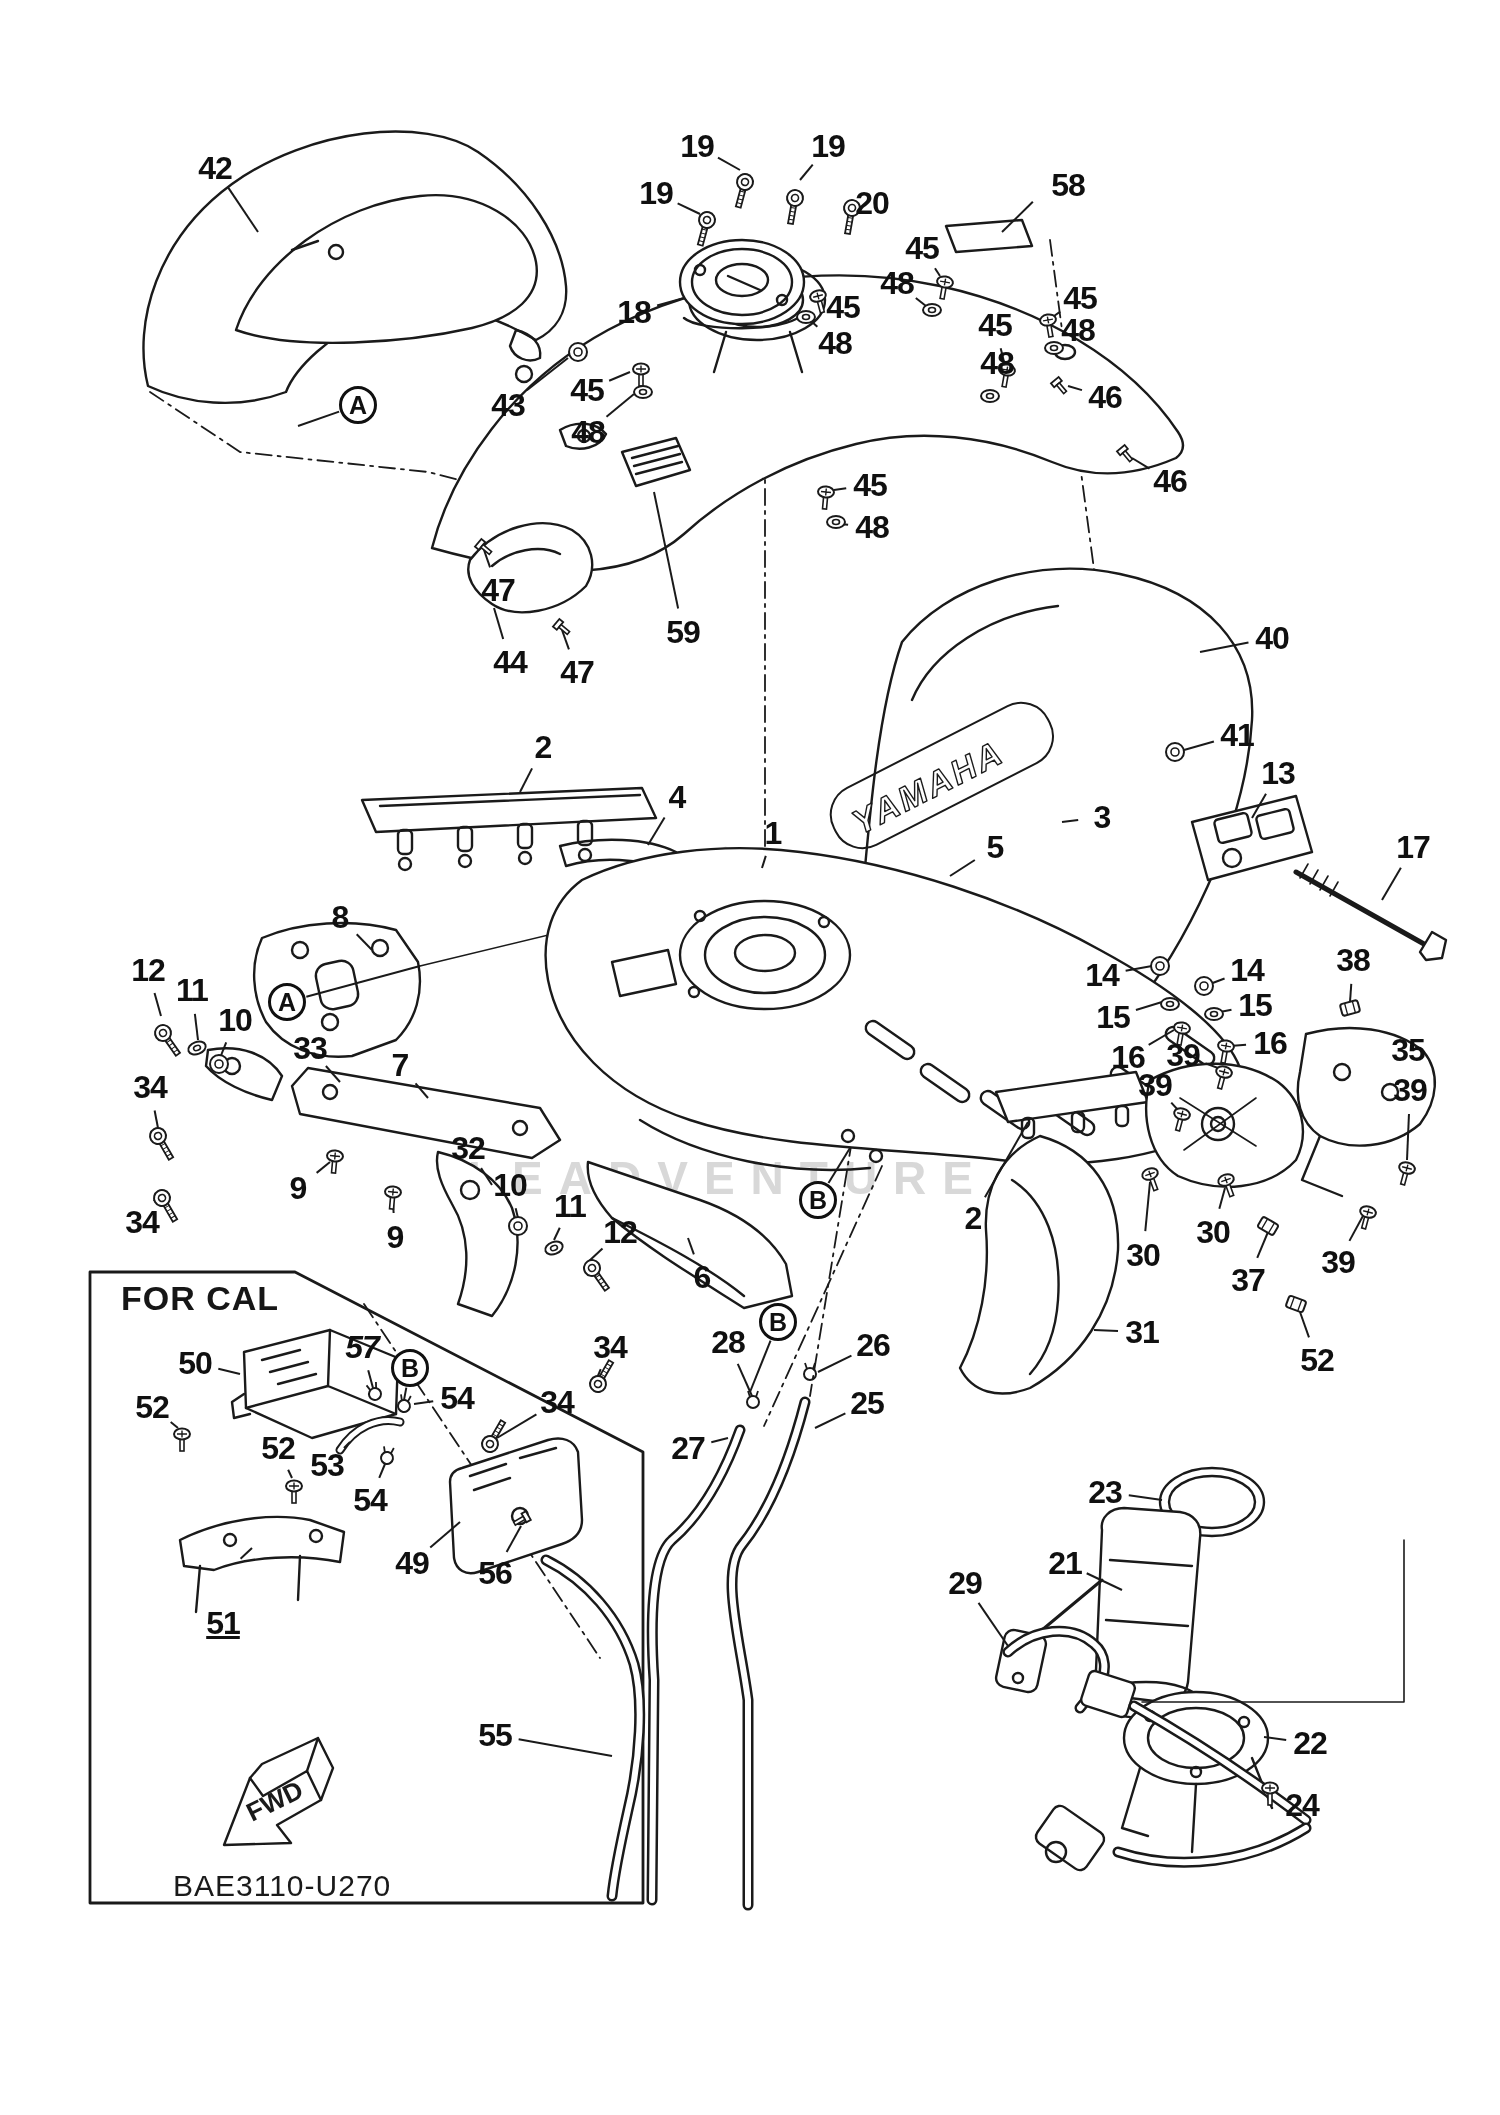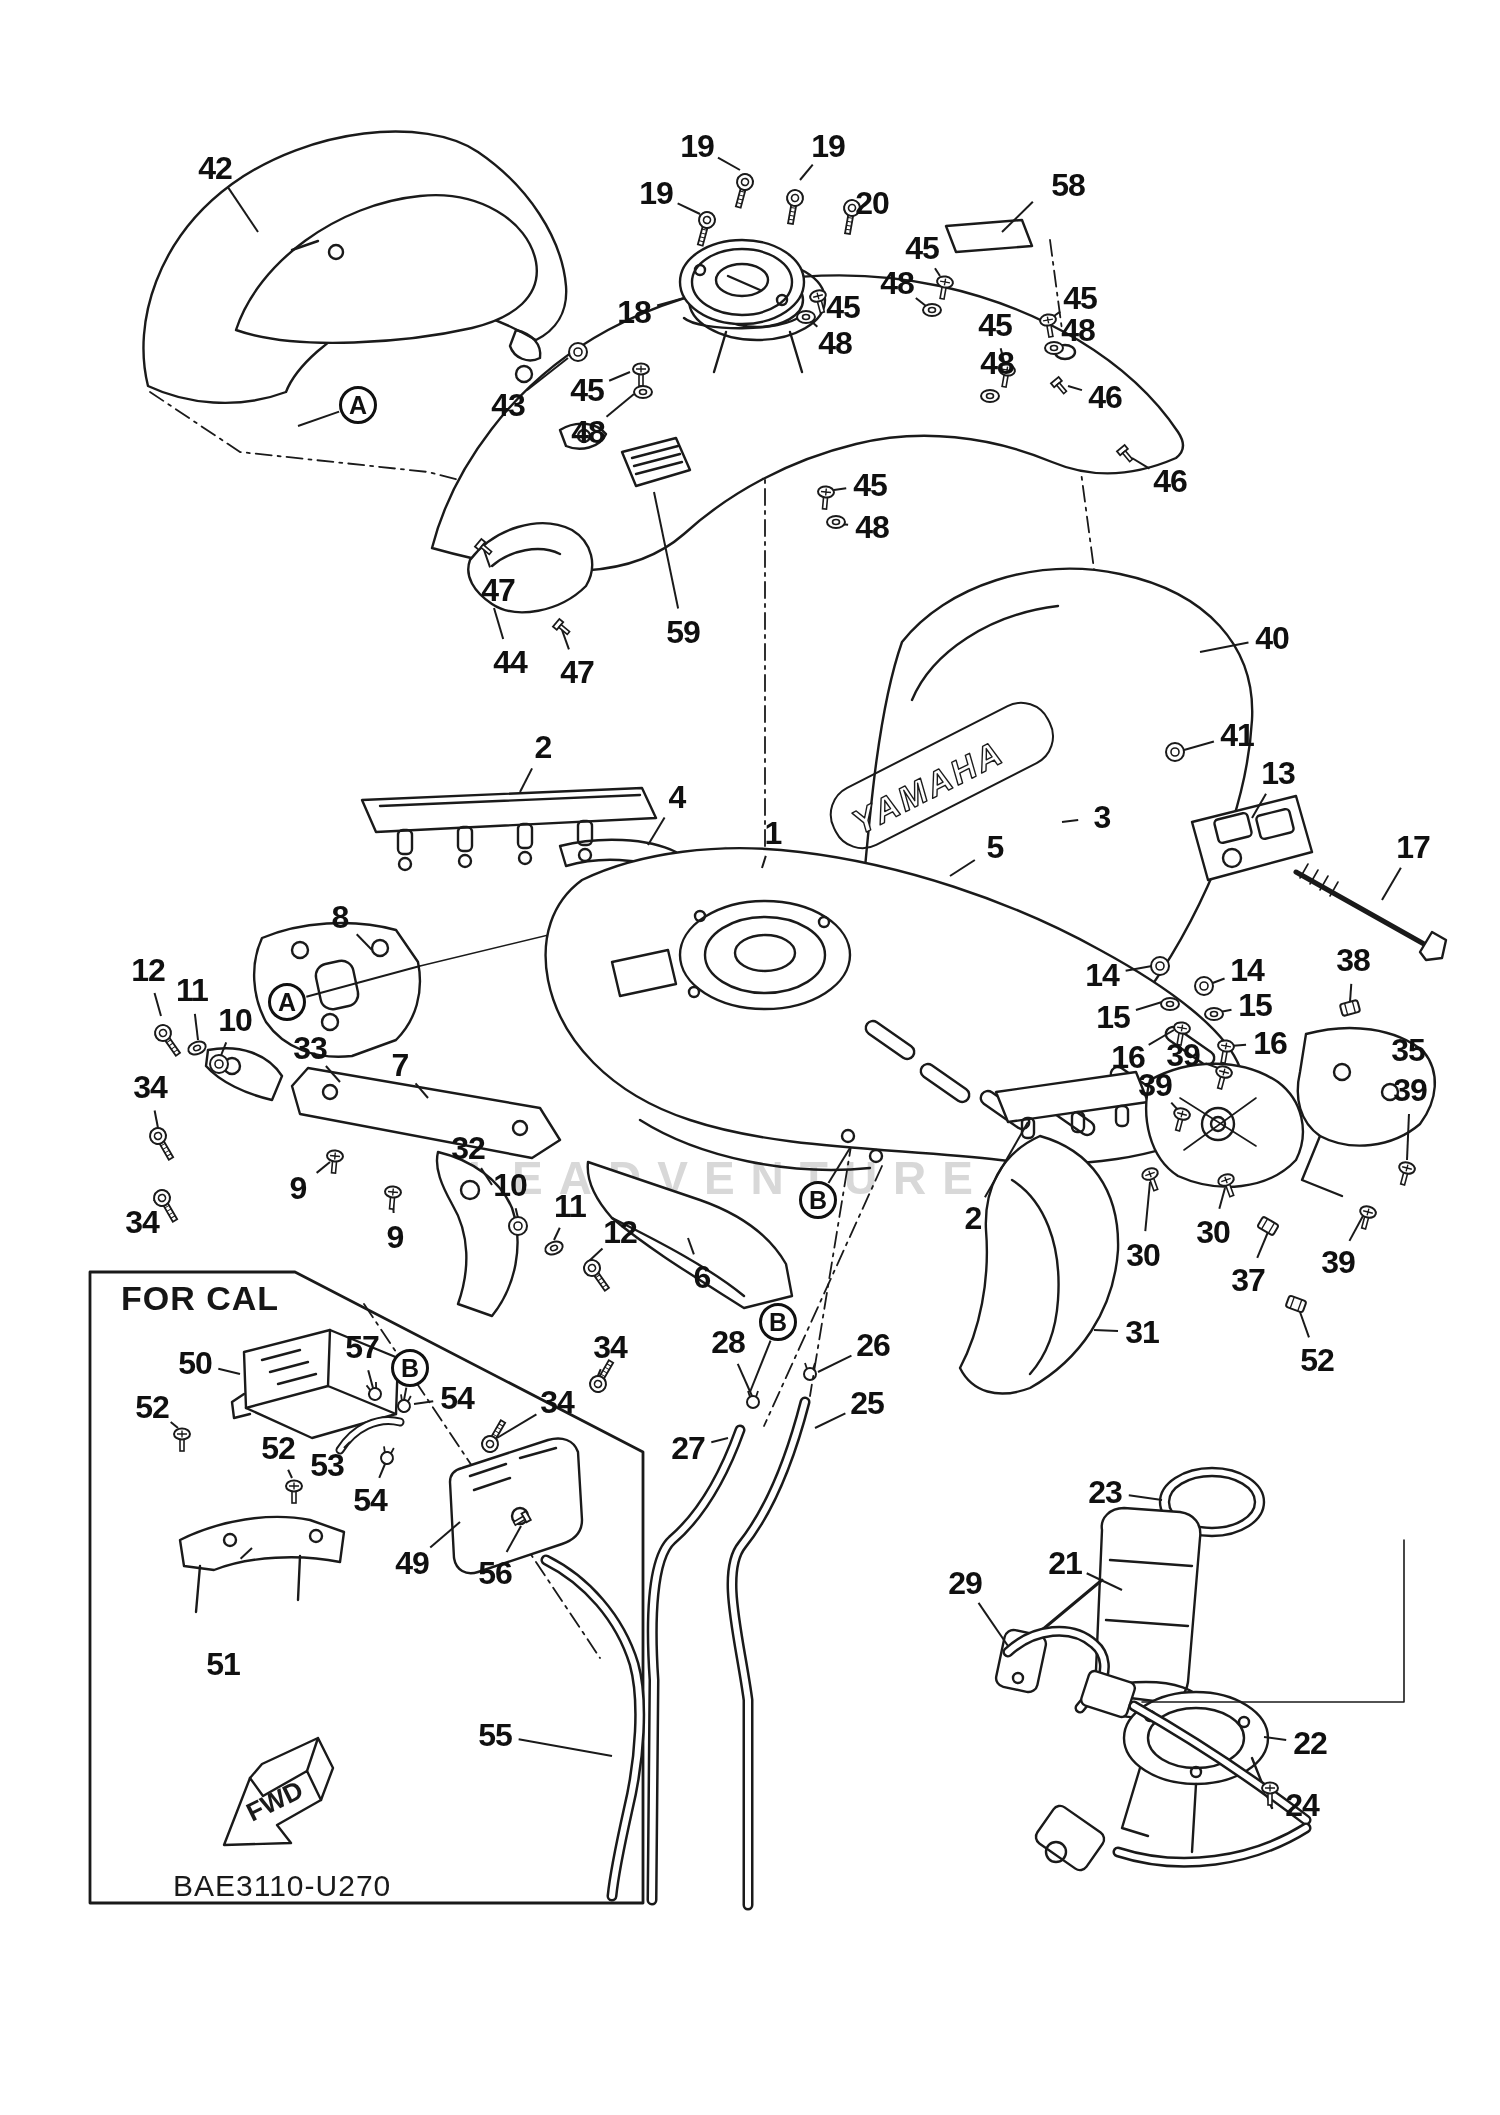--- a/index.html
+++ b/index.html
@@ -714,29 +714,29 @@
       <div class="co" style="left: 498px; top: 590px;">47</div>
       <div class="co" style="left: 577px; top: 672px;">47</div>
       <div class="co" style="left: 588px; top: 432px;">48</div>
       <div class="co" style="left: 835px; top: 343px;">48</div>
       <div class="co" style="left: 897px; top: 283px;">48</div>
       <div class="co" style="left: 997px; top: 363px;">48</div>
       <div class="co" style="left: 1078px; top: 330px;">48</div>
       <div class="co" style="left: 872px; top: 527px;">48</div>
       <div class="co" style="left: 412px; top: 1563px;">49</div>
       <div class="co" style="left: 195px; top: 1363px;">50</div>
-      <div class="co" style="left: 223px; top: 1664px;">51</div>
+      <div class="co" style="left: 223px; top: 1623px; text-decoration: underline;">51</div>
       <div class="co" style="left: 152px; top: 1407px;">52</div>
       <div class="co" style="left: 278px; top: 1448px;">52</div>
       <div class="co" style="left: 327px; top: 1465px;">53</div>
       <div class="co" style="left: 457px; top: 1398px;">54</div>
       <div class="co" style="left: 370px; top: 1500px;">54</div>
       <div class="co" style="left: 495px; top: 1735px;">55</div>
       <div class="co" style="left: 495px; top: 1573px;">56</div>
-      <div class="co" style="left: 362px; top: 1347px;">57</div>
+      <div class="co" style="left: 362px; top: 1347px; font-style: italic;">57</div>
       <div class="co" style="left: 1050px; top: 185px; margin-left: 18px;">58</div>
       <div class="co" style="left: 683px; top: 632px;">59</div>
       <div class="ref" style="left: 358px; top: 405px;">A</div>
       <div class="ref" style="left: 287px; top: 1002px;">A</div>
       <div class="ref" style="left: 818px; top: 1200px;">B</div>
       <div class="ref" style="left: 778px; top: 1322px;">B</div>
       <div class="ref" style="left: 410px; top: 1368px;">B</div>
     </div>
 
   <div class="forcal">FOR CAL</div>

